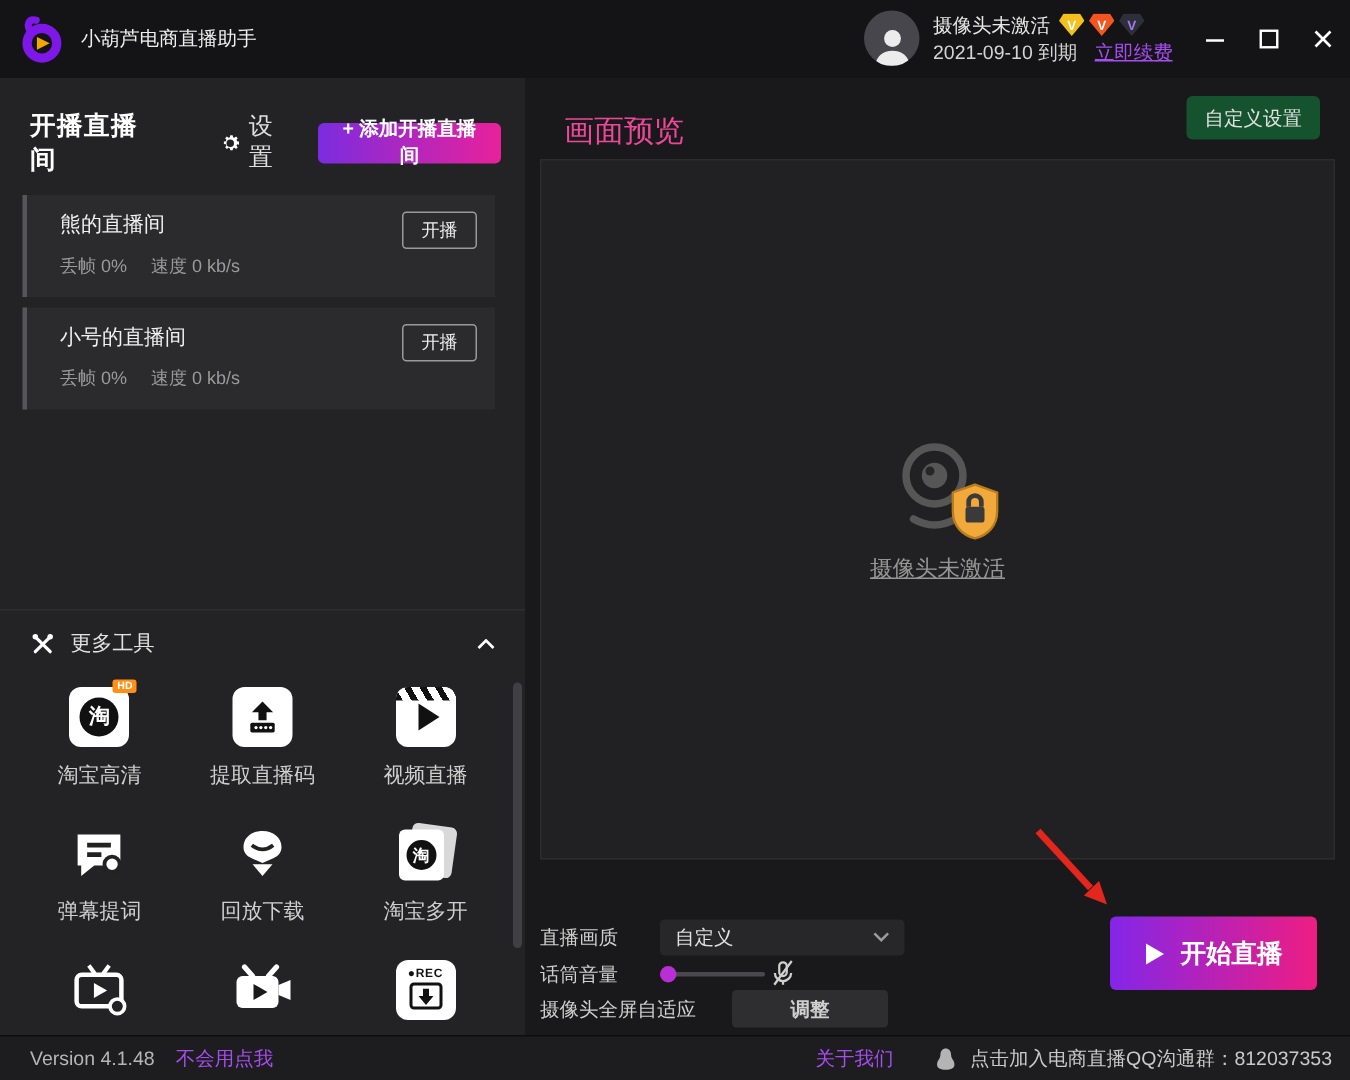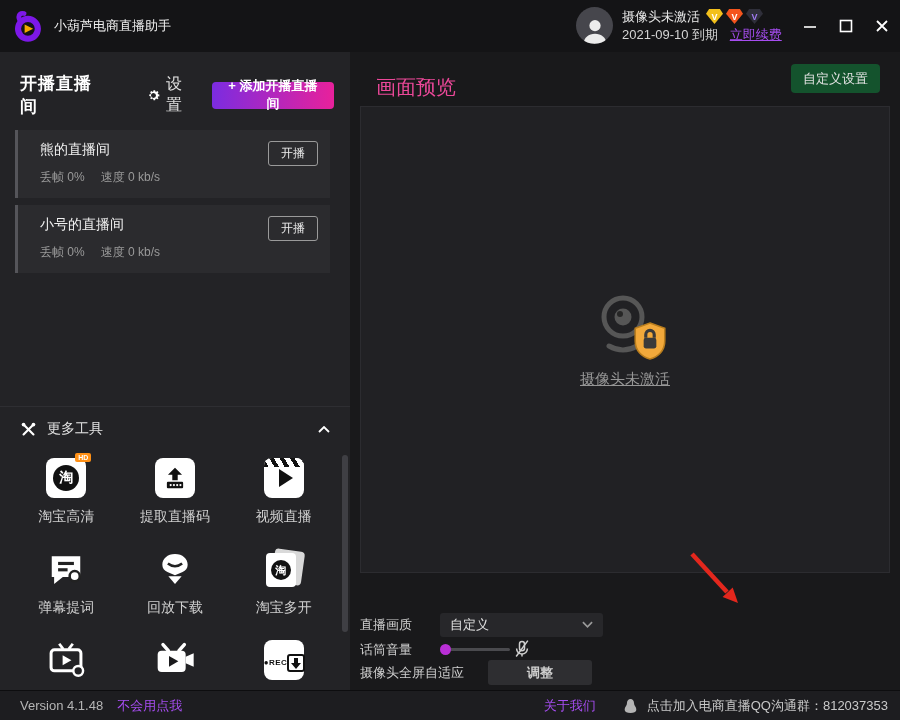--- a/index.html
+++ b/index.html
@@ -60,21 +60,21 @@
             background:repeating-linear-gradient(60deg,#111 0 4px,#fff 4px 9px);}
   .play-dark{width:0;height:0;border-left:14px solid #111;border-top:9px solid transparent;
              border-bottom:9px solid transparent;margin-left:4px;}
   .page-back{position:absolute;top:2px;right:2px;width:30px;height:34px;background:#d9d9d9;
              border-radius:4px;transform:rotate(8deg);}
   .page-front{position:absolute;top:5px;left:3px;width:30px;height:34px;background:#fff;
               border-radius:4px;display:flex;align-items:center;justify-content:center;}
   .tao-small{width:20px;height:20px;border-radius:50%;background:#111;color:#fff;font-size:11px;
              font-weight:bold;display:flex;align-items:center;justify-content:center;}
   .rec-box{width:40px;height:40px;background:#fff;border-radius:8px;display:flex;
-           align-items:center;padding-top:4px;box-sizing:border-box;}
+           flex-direction:column;align-items:center;padding-top:4px;box-sizing:border-box;}
   .rec-text{font-size:8px;font-weight:bold;color:#111;letter-spacing:.5px;}
   .rec-arrow{margin-top:2px;width:22px;height:18px;border:2px solid #111;border-radius:3px;
              display:flex;align-items:center;justify-content:center;box-sizing:border-box;}
   .scroll-thumb{position:absolute;right:2px;top:403px;width:6px;height:177px;background:#3f3f44;
                 border-radius:3px;}
   
   .main{position:absolute;left:350px;top:52px;width:550px;height:638px;background:#19191b;}
   .main-title{position:absolute;left:26px;top:22px;font-size:20px;color:#ec4899;}
   .custom-btn{position:absolute;right:20px;top:12px;height:29px;padding:0 12px;background:#14532d;
               border:none;border-radius:4px;color:#e2e2e2;font-size:13px;cursor:pointer;}
@@ -368,20 +368,26 @@
           <line x1="5" y1="21" x2="19" y2="2"></line>
         </g>
       </svg>
     </div>
 
     <div class="ctrl-row" style="top:608px;">
       <span class="ctrl-label">摄像头全屏自适应</span>
       <button class="adjust-btn">调整</button>
     </div>
 
+    <button class="start-btn">
+      <svg width="14" height="16" viewBox="0 0 14 16">
+        <path d="M1 1 L13 8 L1 15 Z" fill="#fff"></path>
+      </svg>
+      <span>开始直播</span>
+    </button>
 
     <svg class="annot-arrow" width="70" height="64" viewBox="0 0 70 64">
       <line x1="12" y1="6" x2="47" y2="44" stroke="#e3271d" stroke-width="4.5"></line>
       <polygon points="58,55 42.6,49 52.7,39.4" fill="#e3271d"></polygon>
     </svg>
   </div>
 
   <div class="statusbar">
     <span class="version">Version 4.1.48</span>
     <span class="helplink">不会用点我</span>

